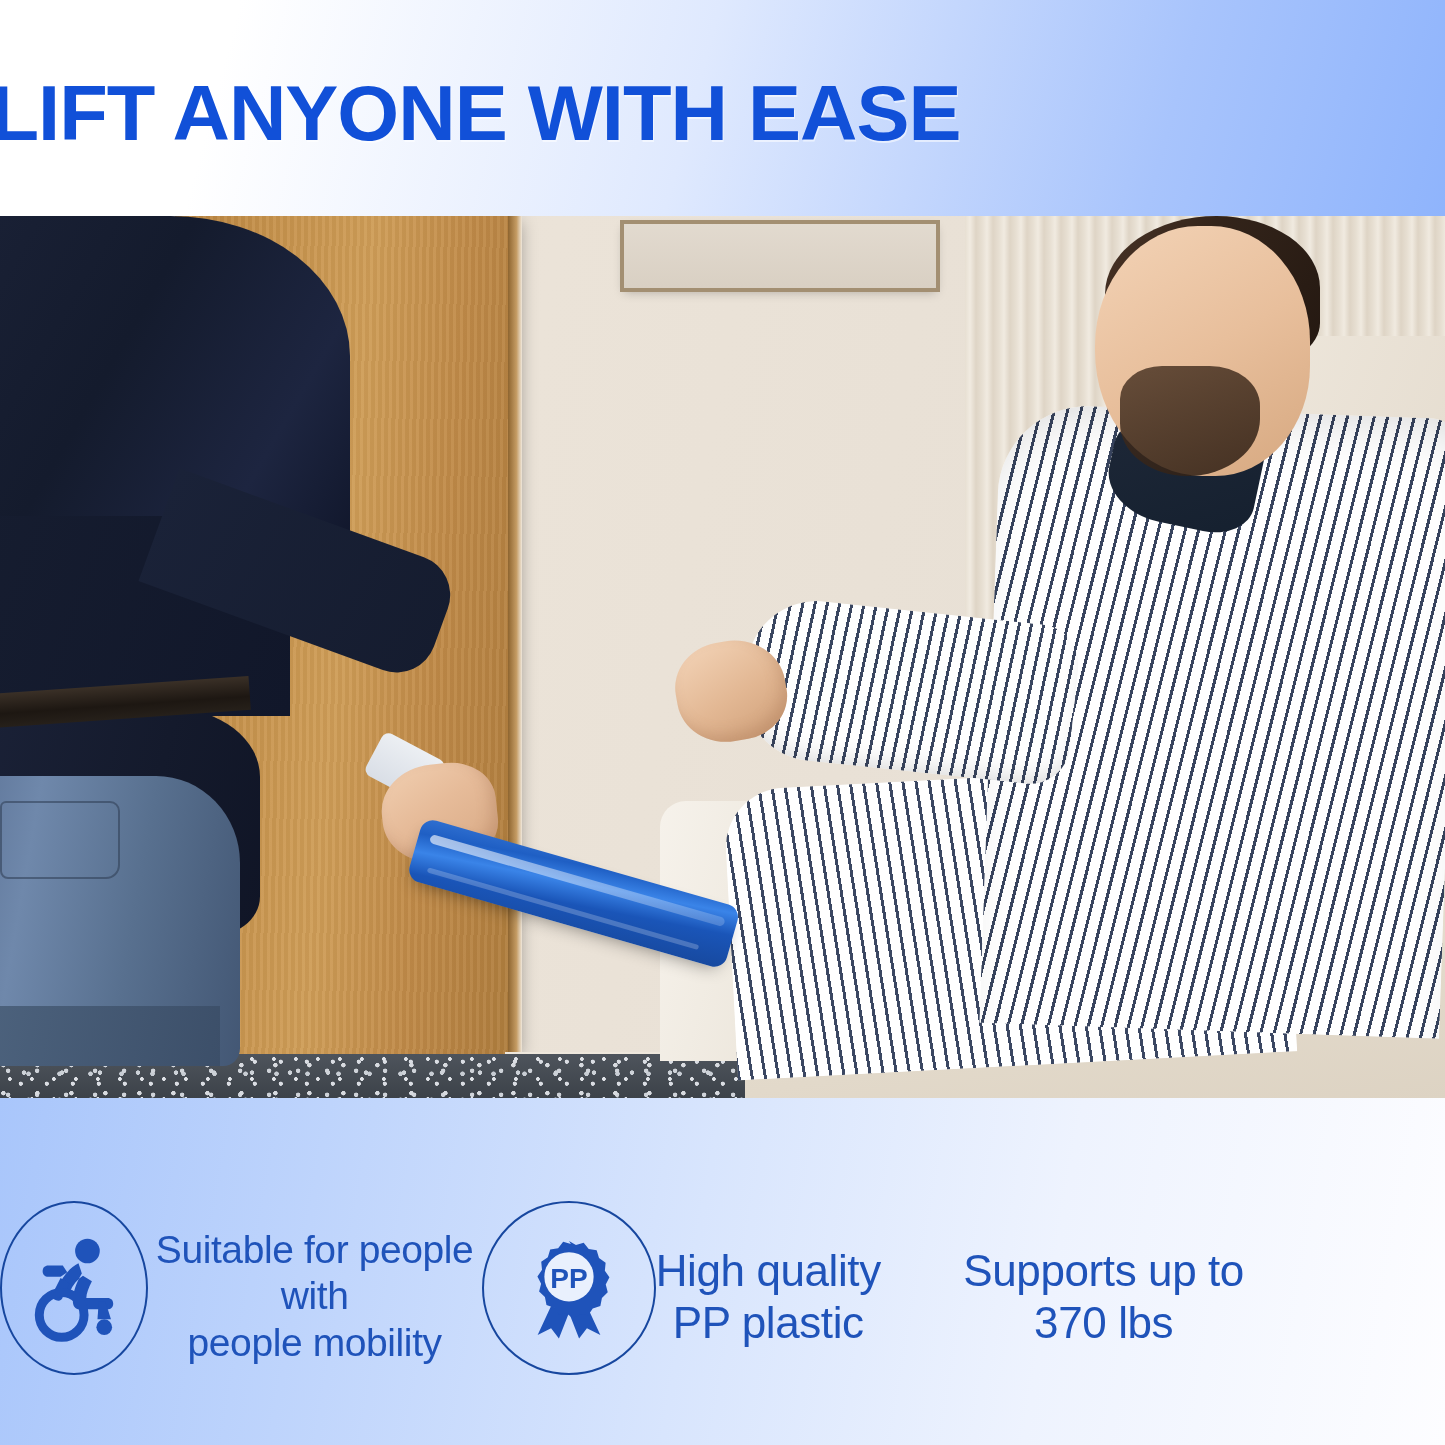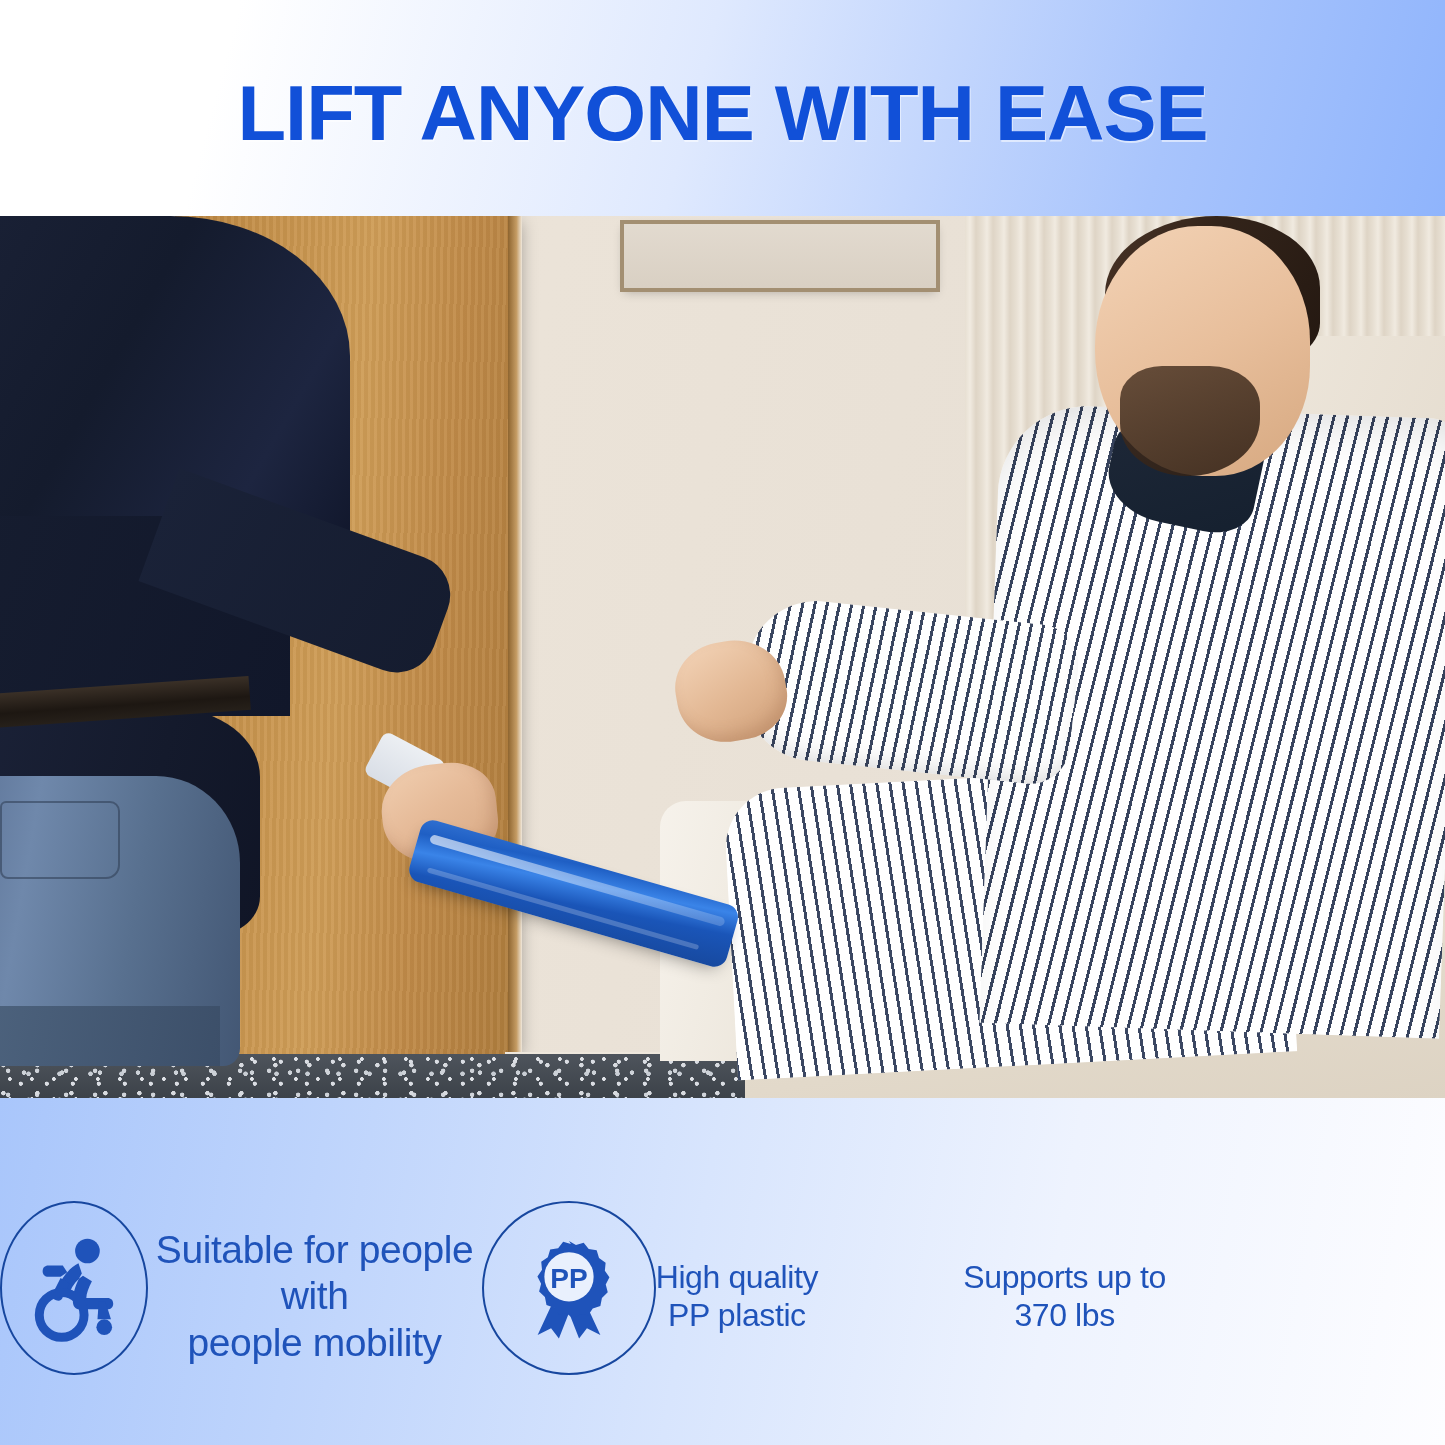--- a/index.html
+++ b/index.html
@@ -7,21 +7,21 @@
   body {
     font-family:"Liberation Sans", sans-serif;
     background:#ffffff;
     position:relative;
   }
 
   
   .header {
     position:absolute; left:0; top:0; width:1445px; height:216px;
     background:linear-gradient(105deg, #ffffff 0%, #ffffff 16%, #dfe9fe 48%, #a8c4fc 80%, #8fb4fc 100%);
-    display:flex; align-items:center; justify-content:center;
+    display:flex; align-items:center; justify-content:flex-start;
     overflow:hidden;
   }
   .header-title {
     font-family:"Liberation Sans", sans-serif;
     font-weight:bold;
     font-size:78px;
     letter-spacing:-1px;
     color:#1150d8;
     transform:scaleX(1.02);
     white-space:nowrap;
@@ -244,21 +244,21 @@
   .circle {
     width:174px; height:174px; border-radius:50%;
     border:2.5px solid #17479f;
     display:flex; align-items:center; justify-content:center;
     position:relative;
   }
   .caption {
     margin-top:18px;
     text-align:center;
     font-family:"Liberation Sans", sans-serif;
-    font-size:32px;
+    font-size:44px;
     line-height:1.18;
     color:#1f53ba;
     font-weight:400;
     letter-spacing:-.4px;
     white-space:pre-line;
   }
   .f1 .caption { font-size:39px; }
   svg { display:block; }
 </style>
 </head>

